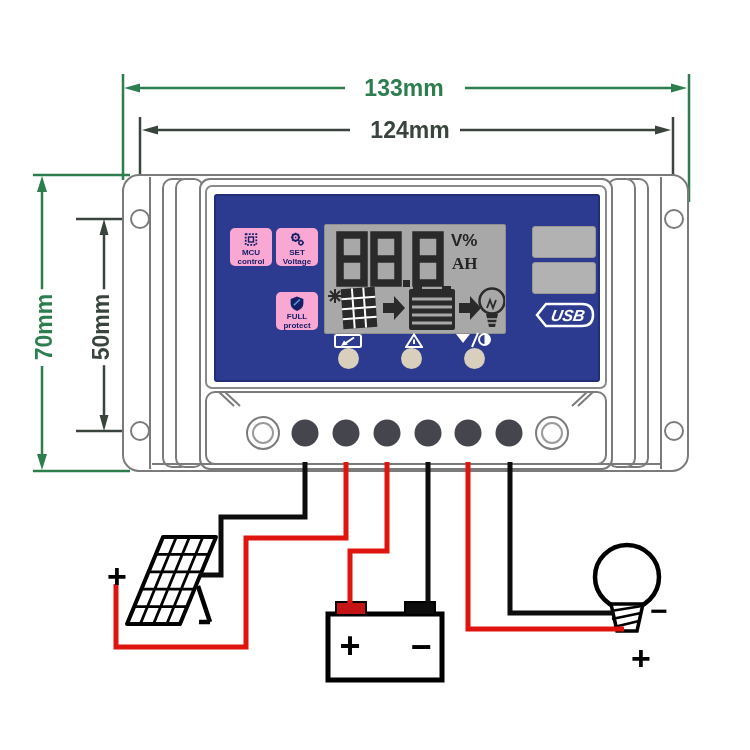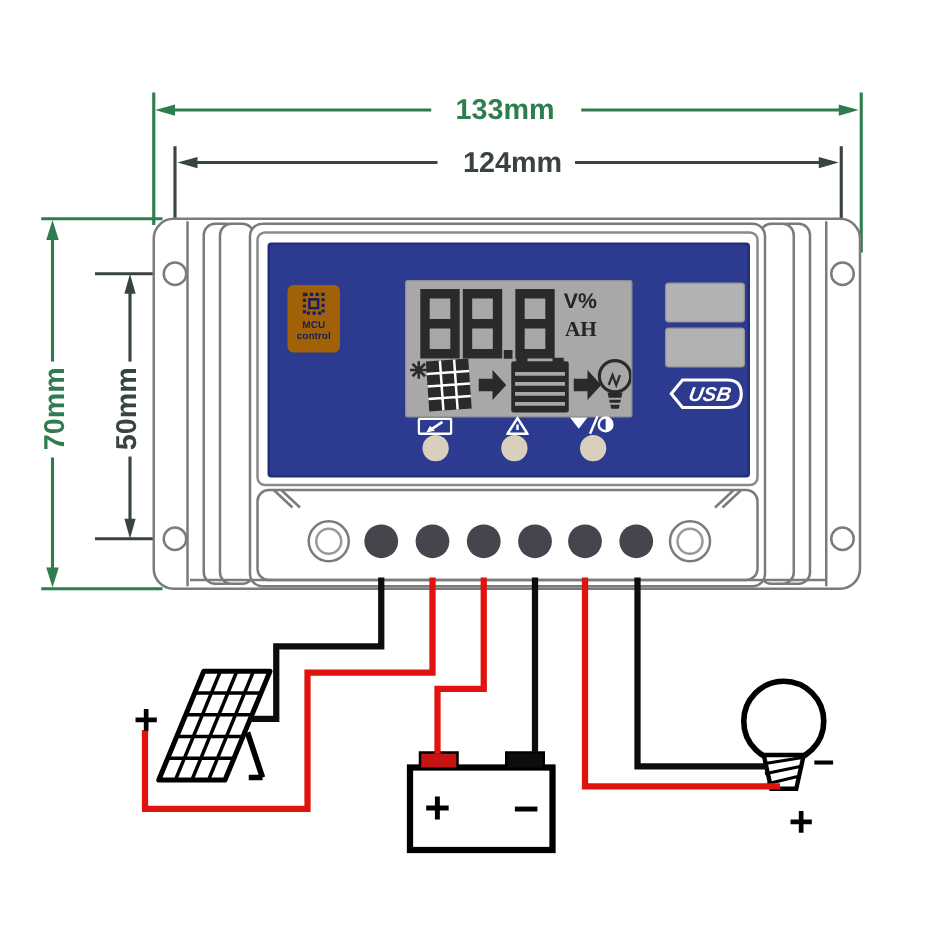--- a/index.html
+++ b/index.html
@@ -8,21 +8,21 @@
   #lineart{position:absolute;left:0;top:0;}
   .dim-label{position:absolute;font-weight:bold;font-size:23px;background:#fff;
              padding:0 7px;transform:translate(-50%,-50%);white-space:nowrap;line-height:1;}
   .dim-label.rot{transform:translate(-50%,-50%) rotate(-90deg);padding:0 5px;}
   .green{color:#2e7d4e;}
   .darkdim{color:#39443c;}
   .pol{position:absolute;font-weight:bold;color:#000;transform:translate(-50%,-50%);line-height:1;}
   
   #plate{position:absolute;left:214px;top:194px;width:386px;height:188px;
          background:#2c3a90;border:2px solid #222e75;border-radius:3px;box-sizing:border-box;}
-  .tile{position:absolute;width:42px;height:54px;background:#a16207;border-radius:5px;
+  .tile{position:absolute;width:42px;height:38px;background:#f9a8d4;border-radius:5px;
         display:flex;flex-direction:column;align-items:center;justify-content:flex-start;
         padding-top:3px;box-sizing:border-box;}
   .tile-label{font-size:8px;font-weight:bold;color:#141f66;text-align:center;line-height:8.5px;margin-top:1px;}
   .lcd{position:absolute;left:108px;top:28px;width:182px;height:110px;background:#a8a8a8;
        border-radius:2px;border:1px solid #8f8f8f;box-sizing:border-box;}
   .lcd-digits{position:absolute;left:6px;top:5px;}
   .lcd-unit{position:absolute;font-weight:bold;color:#242424;font-size:17px;line-height:1;}
   .lcd-unit-top{left:126px;top:7px;}
   .lcd-unit-bottom{left:127px;top:30px;font-family:Liberation Serif, serif;}
   .lcd-flow{position:absolute;left:2px;top:61px;}
@@ -131,22 +131,43 @@
 
   <div class="tile" style="left:14px;top:32px">
     <svg width="24" height="24" viewBox="0 0 24 24">
       <rect x="4.5" y="4.5" width="15" height="15" fill="none" stroke="#141f66" stroke-width="2.5" stroke-dasharray="2.5 2"></rect>
       <rect x="8.5" y="8.5" width="7" height="7" fill="none" stroke="#141f66" stroke-width="2"></rect>
     </svg>
     <div class="tile-label"><span>MCU</span><br>
     <span>control</span></div>
   </div>
 
-
-
+  <div class="tile" style="left:60px;top:32px">
+    <svg width="24" height="24" viewBox="0 0 24 24">
+      <g stroke="#141f66" fill="none">
+        <circle cx="10" cy="9" r="4.5" stroke-width="2.5"></circle>
+        <path stroke-width="2.5" d="M10,2.5 V4.5 M10,13.5 V15.5 M3.5,9 H5.5 M14.5,9 H16.5 M5.4,4.4 L6.8,5.8 M13.2,12.2 L14.6,13.6 M14.6,4.4 L13.2,5.8 M6.8,12.2 L5.4,13.6"></path>
+        <circle cx="17.5" cy="16.5" r="2.8" stroke-width="2"></circle>
+        <path stroke-width="2" d="M17.5,12.5 V13.7 M17.5,19.3 V20.5 M13.5,16.5 H14.7 M20.3,16.5 H21.5"></path>
+      </g>
+      <circle cx="10" cy="9" r="1.3" fill="#141f66"></circle>
+    </svg>
+    <div class="tile-label"><span>SET</span><br>
+    <span>Voltage</span></div>
+  </div>
+
+
+  <div class="tile" style="left:60px;top:96px">
+    <svg width="24" height="24" viewBox="0 0 24 24">
+      <path d="M12,2 L21,5.5 V12 Q21,19 12,22.5 Q3,19 3,12 V5.5 Z" fill="#141f66"></path>
+      <path d="M7.5,14.5 L16,6.5" stroke="#4f9bd4" stroke-width="2.2"></path>
+    </svg>
+    <div class="tile-label"><span>FULL</span><br>
+    <span>protect</span></div>
+  </div>
 
   <div class="lcd">
     <span class="visually-hidden">88.8</span>
     <svg class="lcd-digits" width="118" height="58" viewBox="0 0 112 58">
       <g stroke="#2a2a2a" stroke-width="7.5" fill="none">
         <path d="M6,5 H30 V53 H6 Z M6,29 H30"></path>
         <path d="M40,5 H64 V53 H40 Z M40,29 H64"></path>
         <path d="M82,5 H106 V53 H82 Z M82,29 H106"></path>
       </g>
       <rect x="69" y="50" width="7" height="7" fill="#2a2a2a"></rect>

